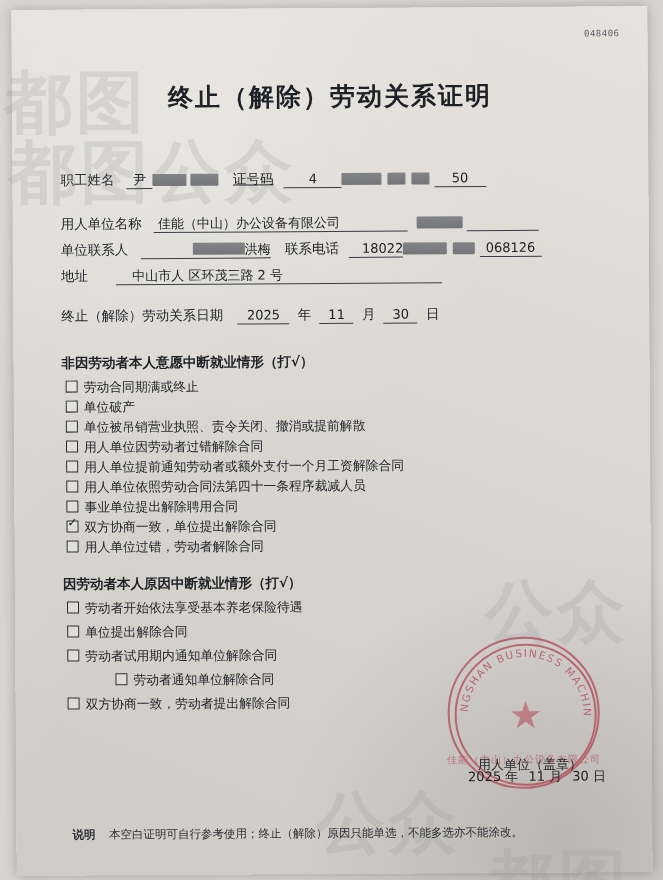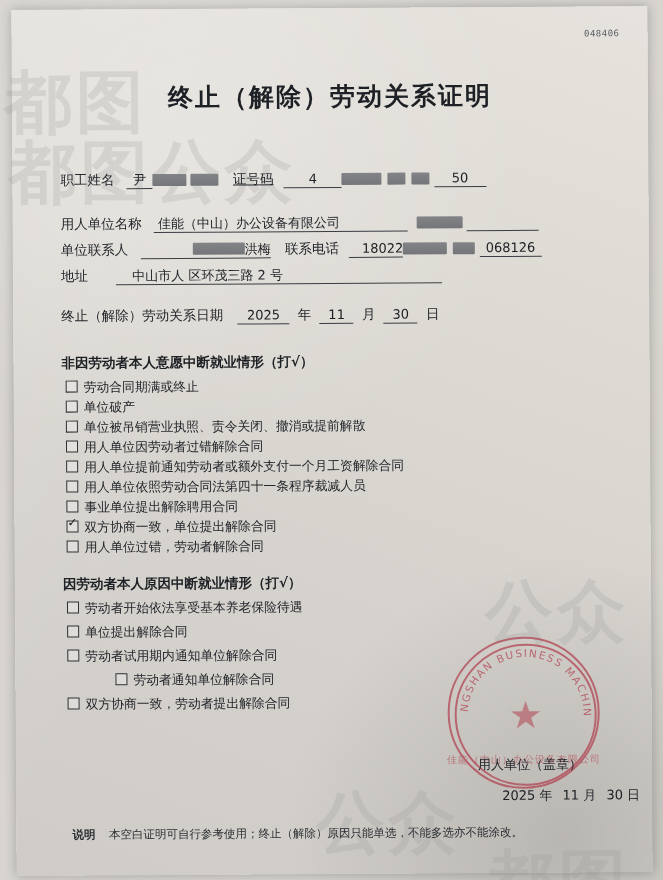--- a/index.html
+++ b/index.html
@@ -295,21 +295,21 @@
         <circle cx="76" cy="76" r="70" fill="none" stroke="#b0414f" stroke-width="2"></circle>
         <text fill="#b0414f" font-size="10.5" font-family="DejaVu Sans, sans-serif" letter-spacing="1.6">
           <textPath href="#arcpath" startOffset="50%" text-anchor="middle">CANON ZHONGSHAN BUSINESS MACHINES CO.,LTD</textPath>
         </text>
         <polygon points="76,62 79.5,72.5 90.5,72.5 81.5,79 85,89.5 76,83 67,89.5 70.5,79 61.5,72.5 72.5,72.5" fill="#b0414f" opacity="0.75"></polygon>
       </svg>
       <div class="cn" style="top:82%; font-size:10px;">佳能（中山）办公设备有限公司</div>
     </div>
 
     <div class="sig-line" style="left:462px; top:749px;">用人单位（盖章）</div>
-    <div class="sig-line" style="left:452px; top:780px;margin-left:34px;">
+    <div class="sig-line" style="left:452px; top:761px;">
       <span class="hand">2025</span>
       <span>年</span>
       <span class="hand" style="margin-left:6px;">11</span>
       <span>月</span>
       <span class="hand" style="margin-left:6px;">30</span>
       <span>日</span>
     </div>
 
     <div class="note">
       <b>说明</b>

